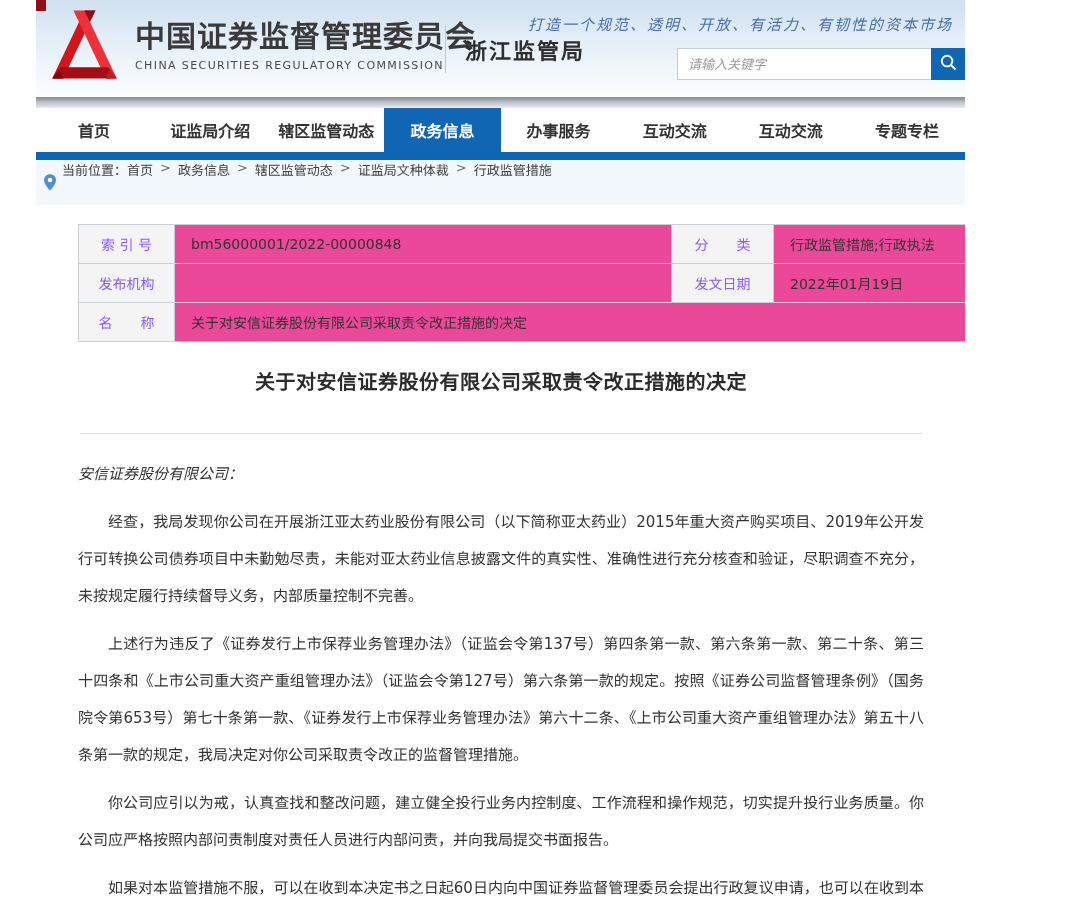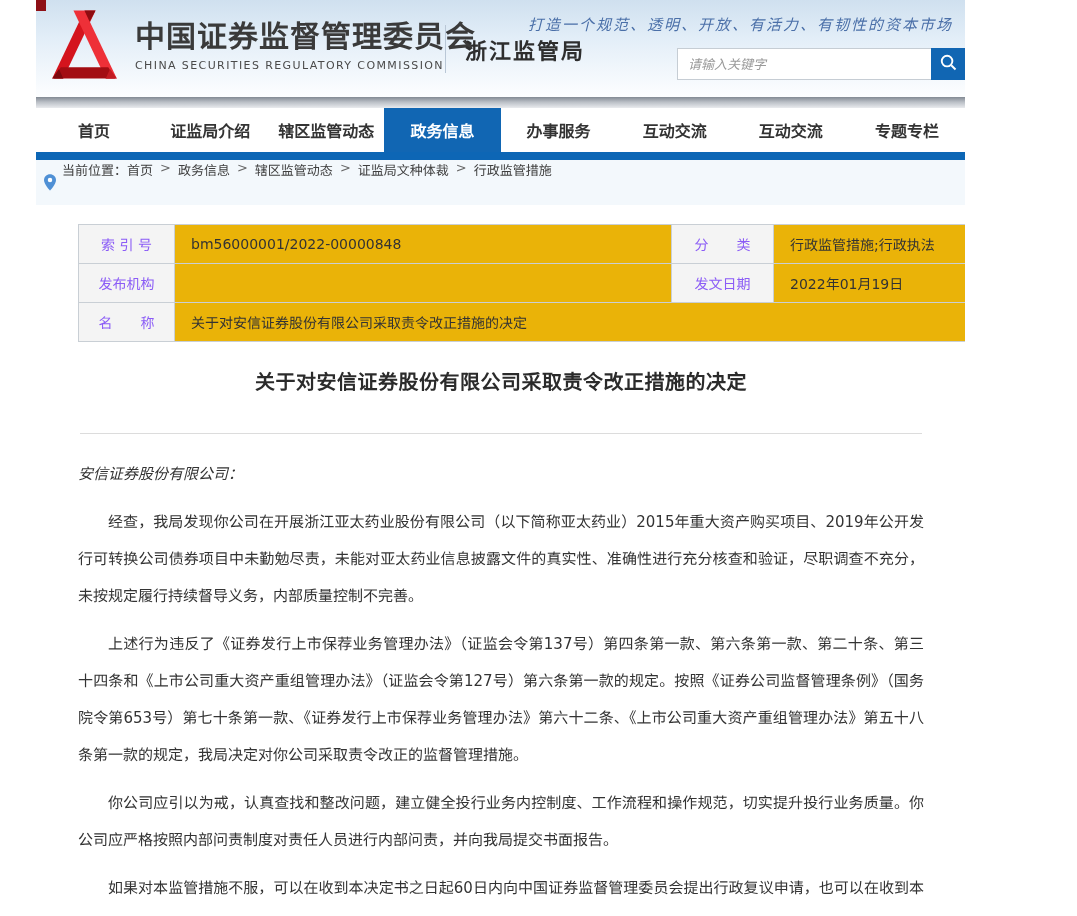--- a/index.html
+++ b/index.html
@@ -39,21 +39,21 @@
   .breadcrumb { height:45px; background:#f3f8fc; display:flex; 
     padding-left:8px; font-size:13px; color:#404040; }
   .breadcrumb .pin { display:flex; align-items:center; margin-right:6px; }
   .crumb { cursor:pointer; }
   .crumb-sep { margin:0 7px; color:#666; }
 
   
   .main-area { padding:19px 41px 0 42px; }
   .info-table { border-collapse:collapse; width:994px; table-layout:fixed; }
   .info-table td { border:1px solid #c9cfd5; height:39px; font-size:14px; color:#333;
-    padding:0 16px; background:#eab308; overflow:hidden; white-space:nowrap; }
+    padding:0 16px; background:#ec4899; overflow:hidden; white-space:nowrap; }
   .info-table td.lbl { background:#f4f4f4; color:#8b5cf6; text-align:center; padding:0; }
 
   .doc-title { text-align:center; font-size:20px; font-weight:bold; color:#2b2b2b;
     margin:24px 0 0; letter-spacing:0.5px; }
   .title-rule { border:none; border-top:1px solid #dcdcdc; margin:38px 2px 0; }
 
   .doc-body { margin-top:22px; font-size:15px; color:#333; line-height:37px; text-align:justify; }
   .salutation { margin:0;font-style:italic; }
   .doc-body p.para { text-indent:2em; margin:11px 0 0; }
 </style>

